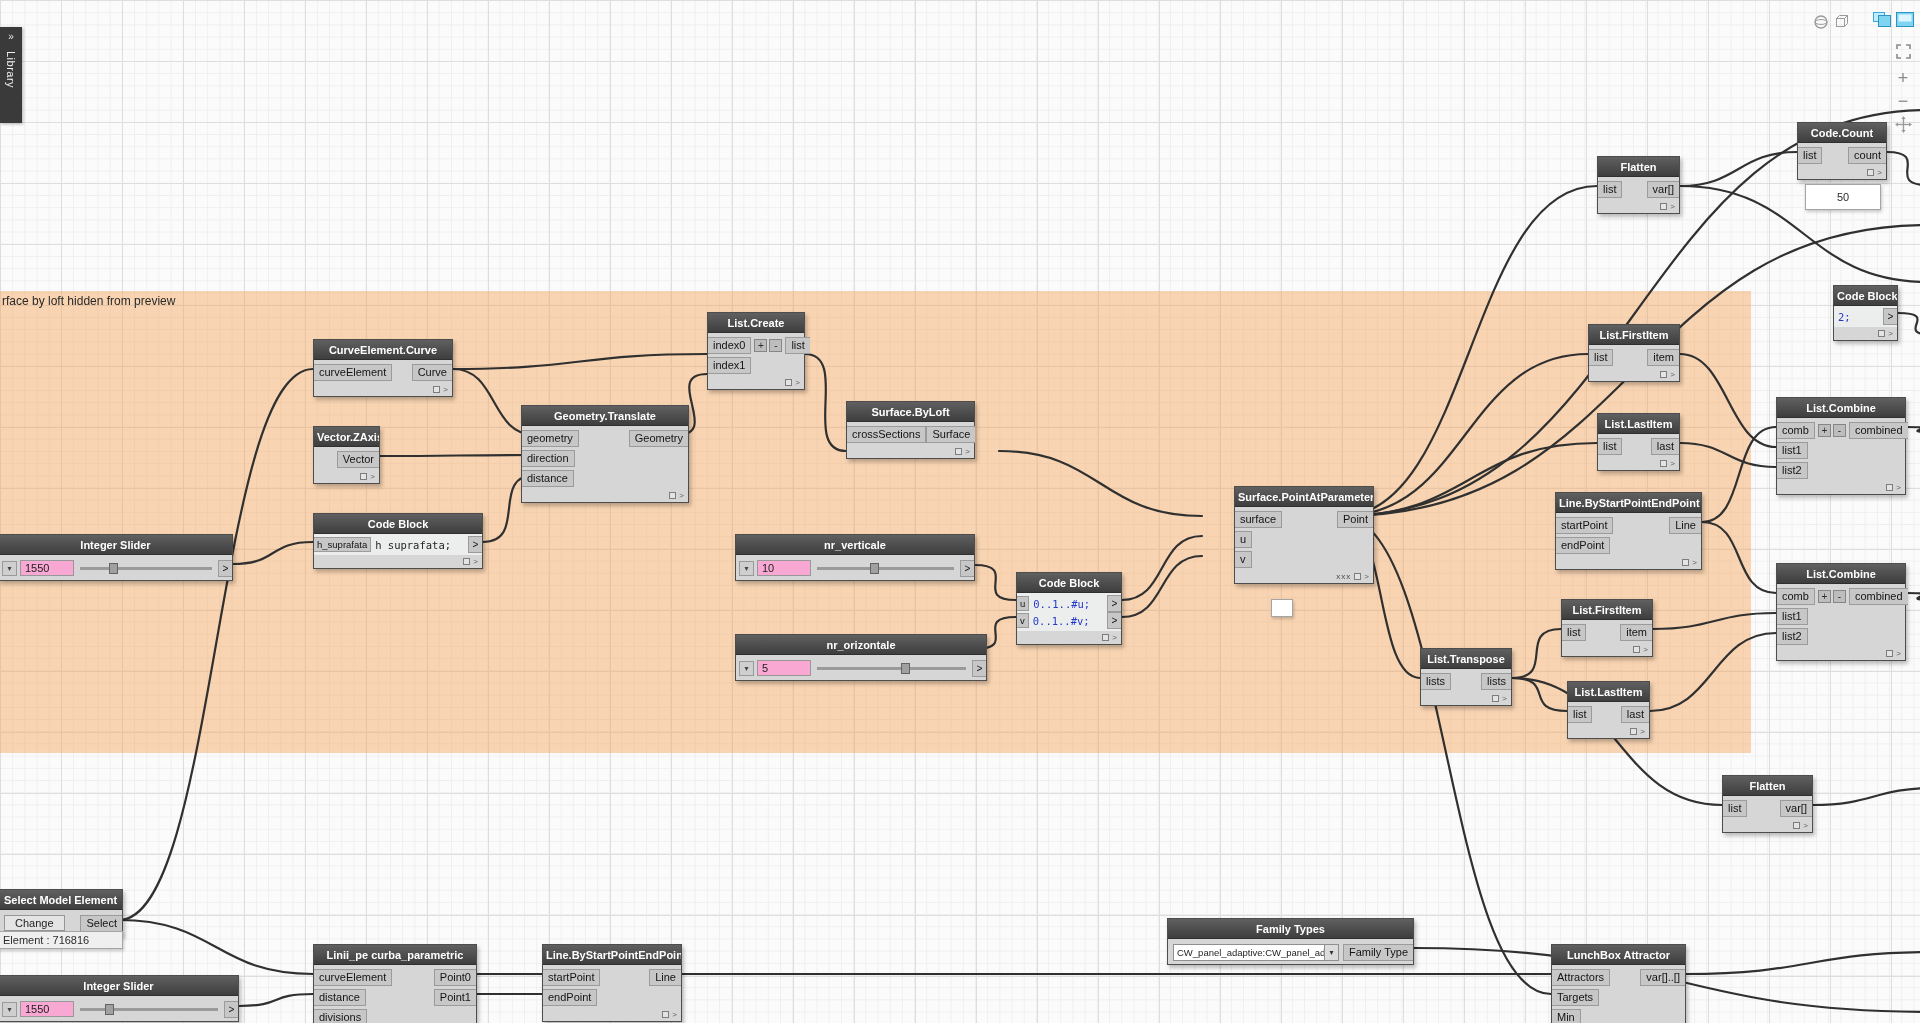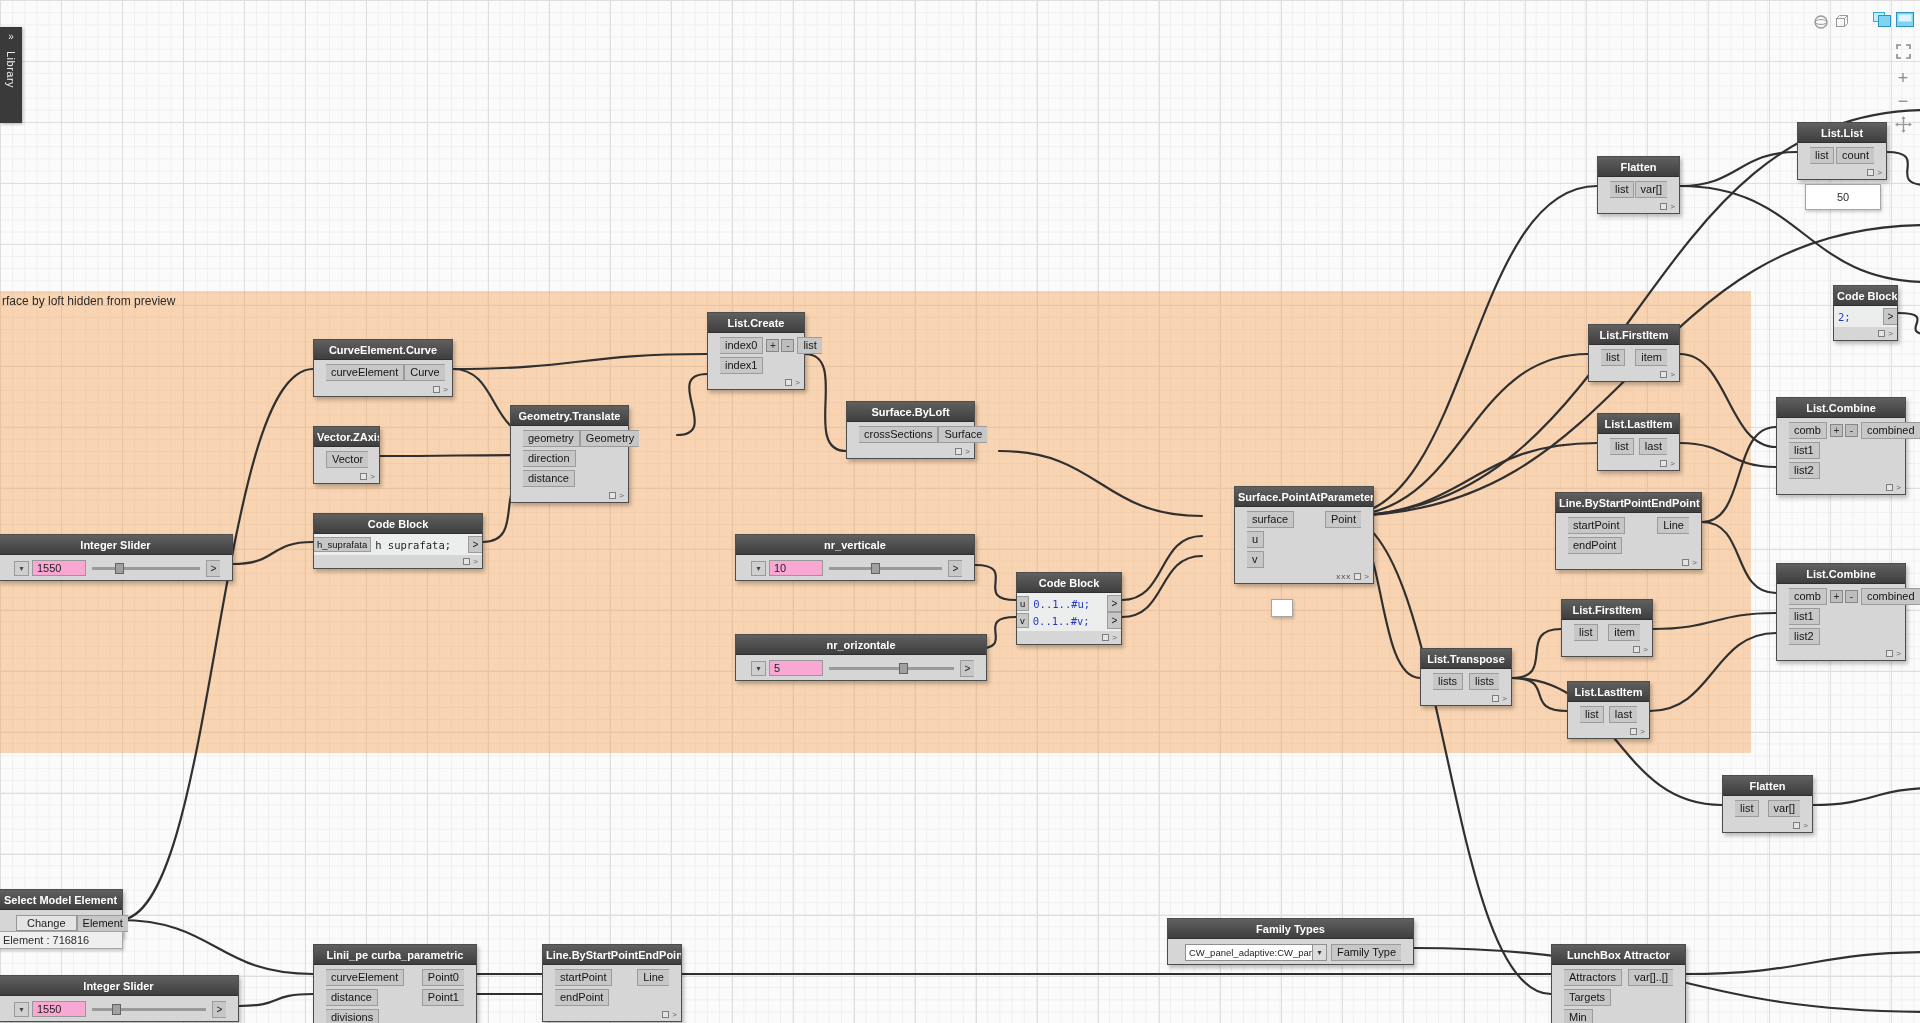--- a/index.html
+++ b/index.html
@@ -13,21 +13,21 @@
       linear-gradient(90deg,#efefef 1px, transparent 1px);
     background-size:61px 61px,61px 61px,12.2px 12.2px,12.2px 12.2px;}
   #group-surface{position:absolute;z-index:1;background:rgba(244,163,88,.45);}
   .group-label{position:absolute;top:3px;left:14px;font-size:12px;color:#2a2a2a;white-space:nowrap}
   #wires{position:absolute;inset:0;z-index:2;pointer-events:none}
   #nodes{position:absolute;inset:0;z-index:3}
   .node{position:absolute;border:1px solid #4d4d4d;background:#d6d6d6;box-shadow:2px 3px 4px rgba(0,0,0,.25)}
   .node-header{height:20px;background:linear-gradient(#606060,#3e3e3e);color:#fff;font-size:11px;font-weight:bold;
     text-align:center;line-height:20px;white-space:nowrap;overflow:hidden;padding:0 3px;border-bottom:1px solid #2f2f2f}
   .node-body{padding:2px 0 1px 0}
-  .row{display:flex;align-items:center;height:20px;padding:1px 12px;position:relative}
+  .row{display:flex;align-items:center;height:20px;padding:1px 0;position:relative}
   .port{font-size:11px;color:#141414;background:#c7c7c7;border:1px solid #9b9b9b;height:17px;display:flex;align-items:center;padding:0 5px;white-space:nowrap}
   .port.in{margin-right:auto;border-left:none}
   .port.out{margin-left:auto;border-right:none}
   .btns{display:flex;gap:2px;margin:0 3px}
   .btn-sm{width:13px;height:13px;background:#bdbdbd;border:1px solid #868686;font-size:10px;line-height:11px;text-align:center;color:#2e2e2e}
   .node-foot{height:13px;display:flex;justify-content:flex-end;align-items:center;gap:3px;padding:0 4px}
   .foot-box{width:7px;height:7px;border:1px solid #7d7d7d;background:#e4e4e4}
   .foot-chev{font-size:8px;color:#5c5c5c;line-height:8px}
   .lace{font-size:8px;color:#4c4c4c;letter-spacing:1px;font-weight:normal}
   
@@ -127,21 +127,21 @@
             <span class="port in">list</span>
             <span class="port out">var[]</span>
           </div>
         </div>
         <div class="node-foot">
           <span class="foot-box"></span>
           <span class="foot-chev">&gt;</span>
         </div>
       </div>
       <div class="node standard" style="left: 1797px; top: 122px; width: 90px;">
-        <div class="node-header">List.List</div>
+        <div class="node-header">Code.Count</div>
         <div class="node-body">
           <div class="row">
             <span class="port in">list</span>
             <span class="port out">count</span>
           </div>
         </div>
         <div class="node-foot">
           <span class="foot-box"></span>
           <span class="foot-chev">&gt;</span>
         </div>
@@ -197,21 +197,21 @@
         <div class="node-body">
           <div class="row">
             <span class="port out">Vector</span>
           </div>
         </div>
         <div class="node-foot">
           <span class="foot-box"></span>
           <span class="foot-chev">&gt;</span>
         </div>
       </div>
-      <div class="node standard" style="left: 510px; top: 405px; width: 119px;">
+      <div class="node standard" style="left: 521px; top: 405px; width: 168px;">
         <div class="node-header">Geometry.Translate</div>
         <div class="node-body">
           <div class="row">
             <span class="port in">geometry</span>
             <span class="port out">Geometry</span>
           </div>
           <div class="row">
             <span class="port in">direction</span>
           </div>
           <div class="row">
@@ -466,21 +466,21 @@
         <div class="node-foot">
           <span class="foot-box"></span>
           <span class="foot-chev">&gt;</span>
         </div>
       </div>
       <div class="node selector" style="left: -2px; top: 889px; width: 125px;">
         <div class="node-header">Select Model Element</div>
         <div class="node-body">
           <div class="row selrow">
             <span class="selbtn">Change</span>
-            <span class="port out">Element</span>
+            <span class="port out">Select</span>
           </div>
         </div>
       </div>
       <div class="node slider" style="left: -2px; top: 975px; width: 241px;">
         <div class="node-header">Integer Slider</div>
         <div class="node-body">
           <div class="row sliderrow">
             <span class="dd">▾</span>
             <span class="val">1550</span>
             <span class="track">

